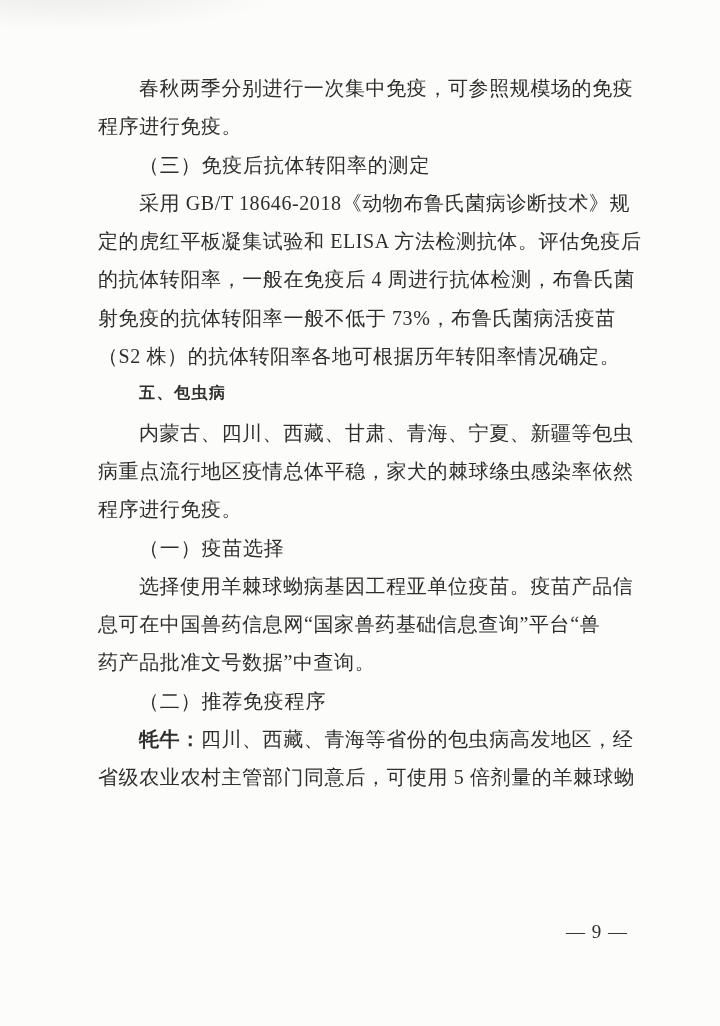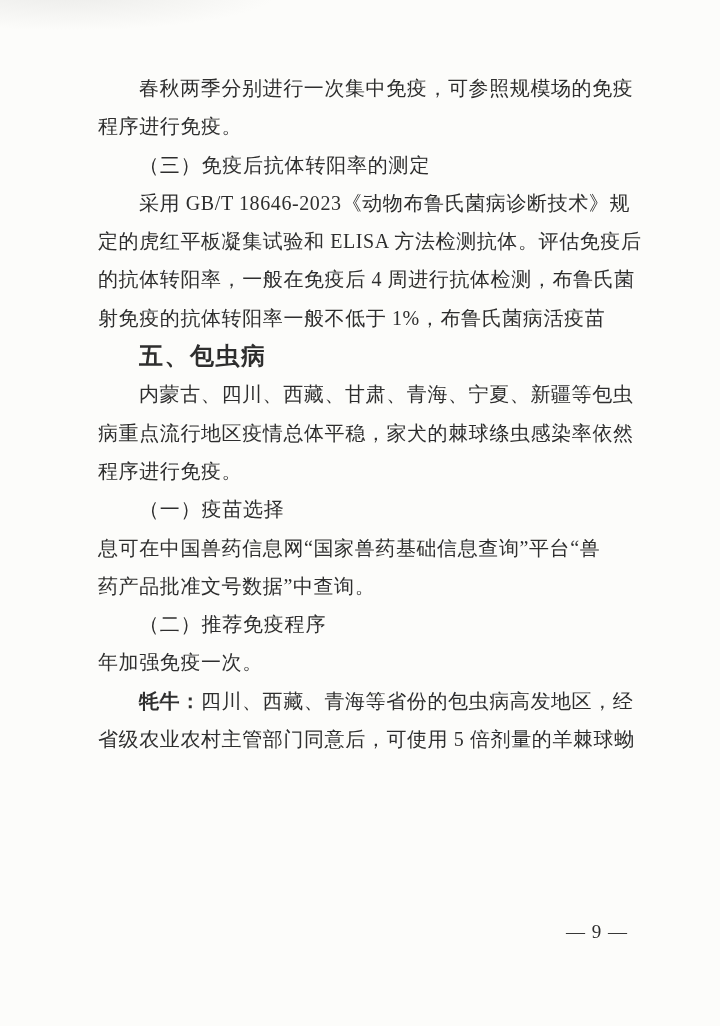--- a/index.html
+++ b/index.html
@@ -48,22 +48,22 @@
 
   .line.indent { padding-left: 41px; }
 
   .line.heading {
     font-weight: normal;
     letter-spacing: 0.8px;
   }
 
   .line.section {
     font-weight: bold;
-    font-family: Liberation Sans, sans-serif;
-    font-size: 24px;
+    font-family: Liberation Mono, monospace;
+    font-size: 16px;
     letter-spacing: 1.5px;
   }
 
   .lead { font-weight: bold; }
 
   .footer {
     position: absolute;
     top: 920px;
     right: 92px;
     font-size: 19px;
@@ -73,30 +73,31 @@
   }
 </style>
 </head>
 <body>
 
 <div class="page">
   <div class="content">
       <div class="line body indent"><span>春秋两季分别进行一次集中免疫，可参照规模场的免疫</span></div>
       <div class="line body"><span>程序进行免疫。</span></div>
       <div class="line heading indent"><span>（三）免疫后抗体转阳率的测定</span></div>
-      <div class="line body indent"><span>采用 GB/T 18646-2023《动物布鲁氏菌病诊断技术》规</span></div>
+      <div class="line body indent"><span>采用 GB/T 18646-2018《动物布鲁氏菌病诊断技术》规</span></div>
       <div class="line body"><span>定的虎红平板凝集试验和 ELISA 方法检测抗体。评估免疫后</span></div>
       <div class="line body"><span>的抗体转阳率，一般在免疫后 4 周进行抗体检测，布鲁氏菌</span></div>
-      <div class="line body"><span>射免疫的抗体转阳率一般不低于 1%，布鲁氏菌病活疫苗</span></div>
+      <div class="line body"><span>射免疫的抗体转阳率一般不低于 73%，布鲁氏菌病活疫苗</span></div>
+      <div class="line body"><span>（S2 株）的抗体转阳率各地可根据历年转阳率情况确定。</span></div>
       <div class="line section indent"><span>五、包虫病</span></div>
       <div class="line body indent"><span>内蒙古、四川、西藏、甘肃、青海、宁夏、新疆等包虫</span></div>
       <div class="line body"><span>病重点流行地区疫情总体平稳，家犬的棘球绦虫感染率依然</span></div>
       <div class="line body"><span>程序进行免疫。</span></div>
       <div class="line heading indent"><span>（一）疫苗选择</span></div>
+      <div class="line body indent"><span>选择使用羊棘球蚴病基因工程亚单位疫苗。疫苗产品信</span></div>
       <div class="line body"><span>息可在中国兽药信息网“国家兽药基础信息查询”平台“兽</span></div>
       <div class="line body"><span>药产品批准文号数据”中查询。</span></div>
       <div class="line heading indent"><span>（二）推荐免疫程序</span></div>
-      <div class="line body"><span>年加强免疫一次。</span></div>
       <div class="line body indent"><b class="lead">牦牛：</b><span>四川、西藏、青海等省份的包虫病高发地区，经</span></div>
       <div class="line body"><span>省级农业农村主管部门同意后，可使用 5 倍剂量的羊棘球蚴</span></div>
     </div>
   <div class="footer">— 9 —</div>
 </div>
 
 </body></html>

